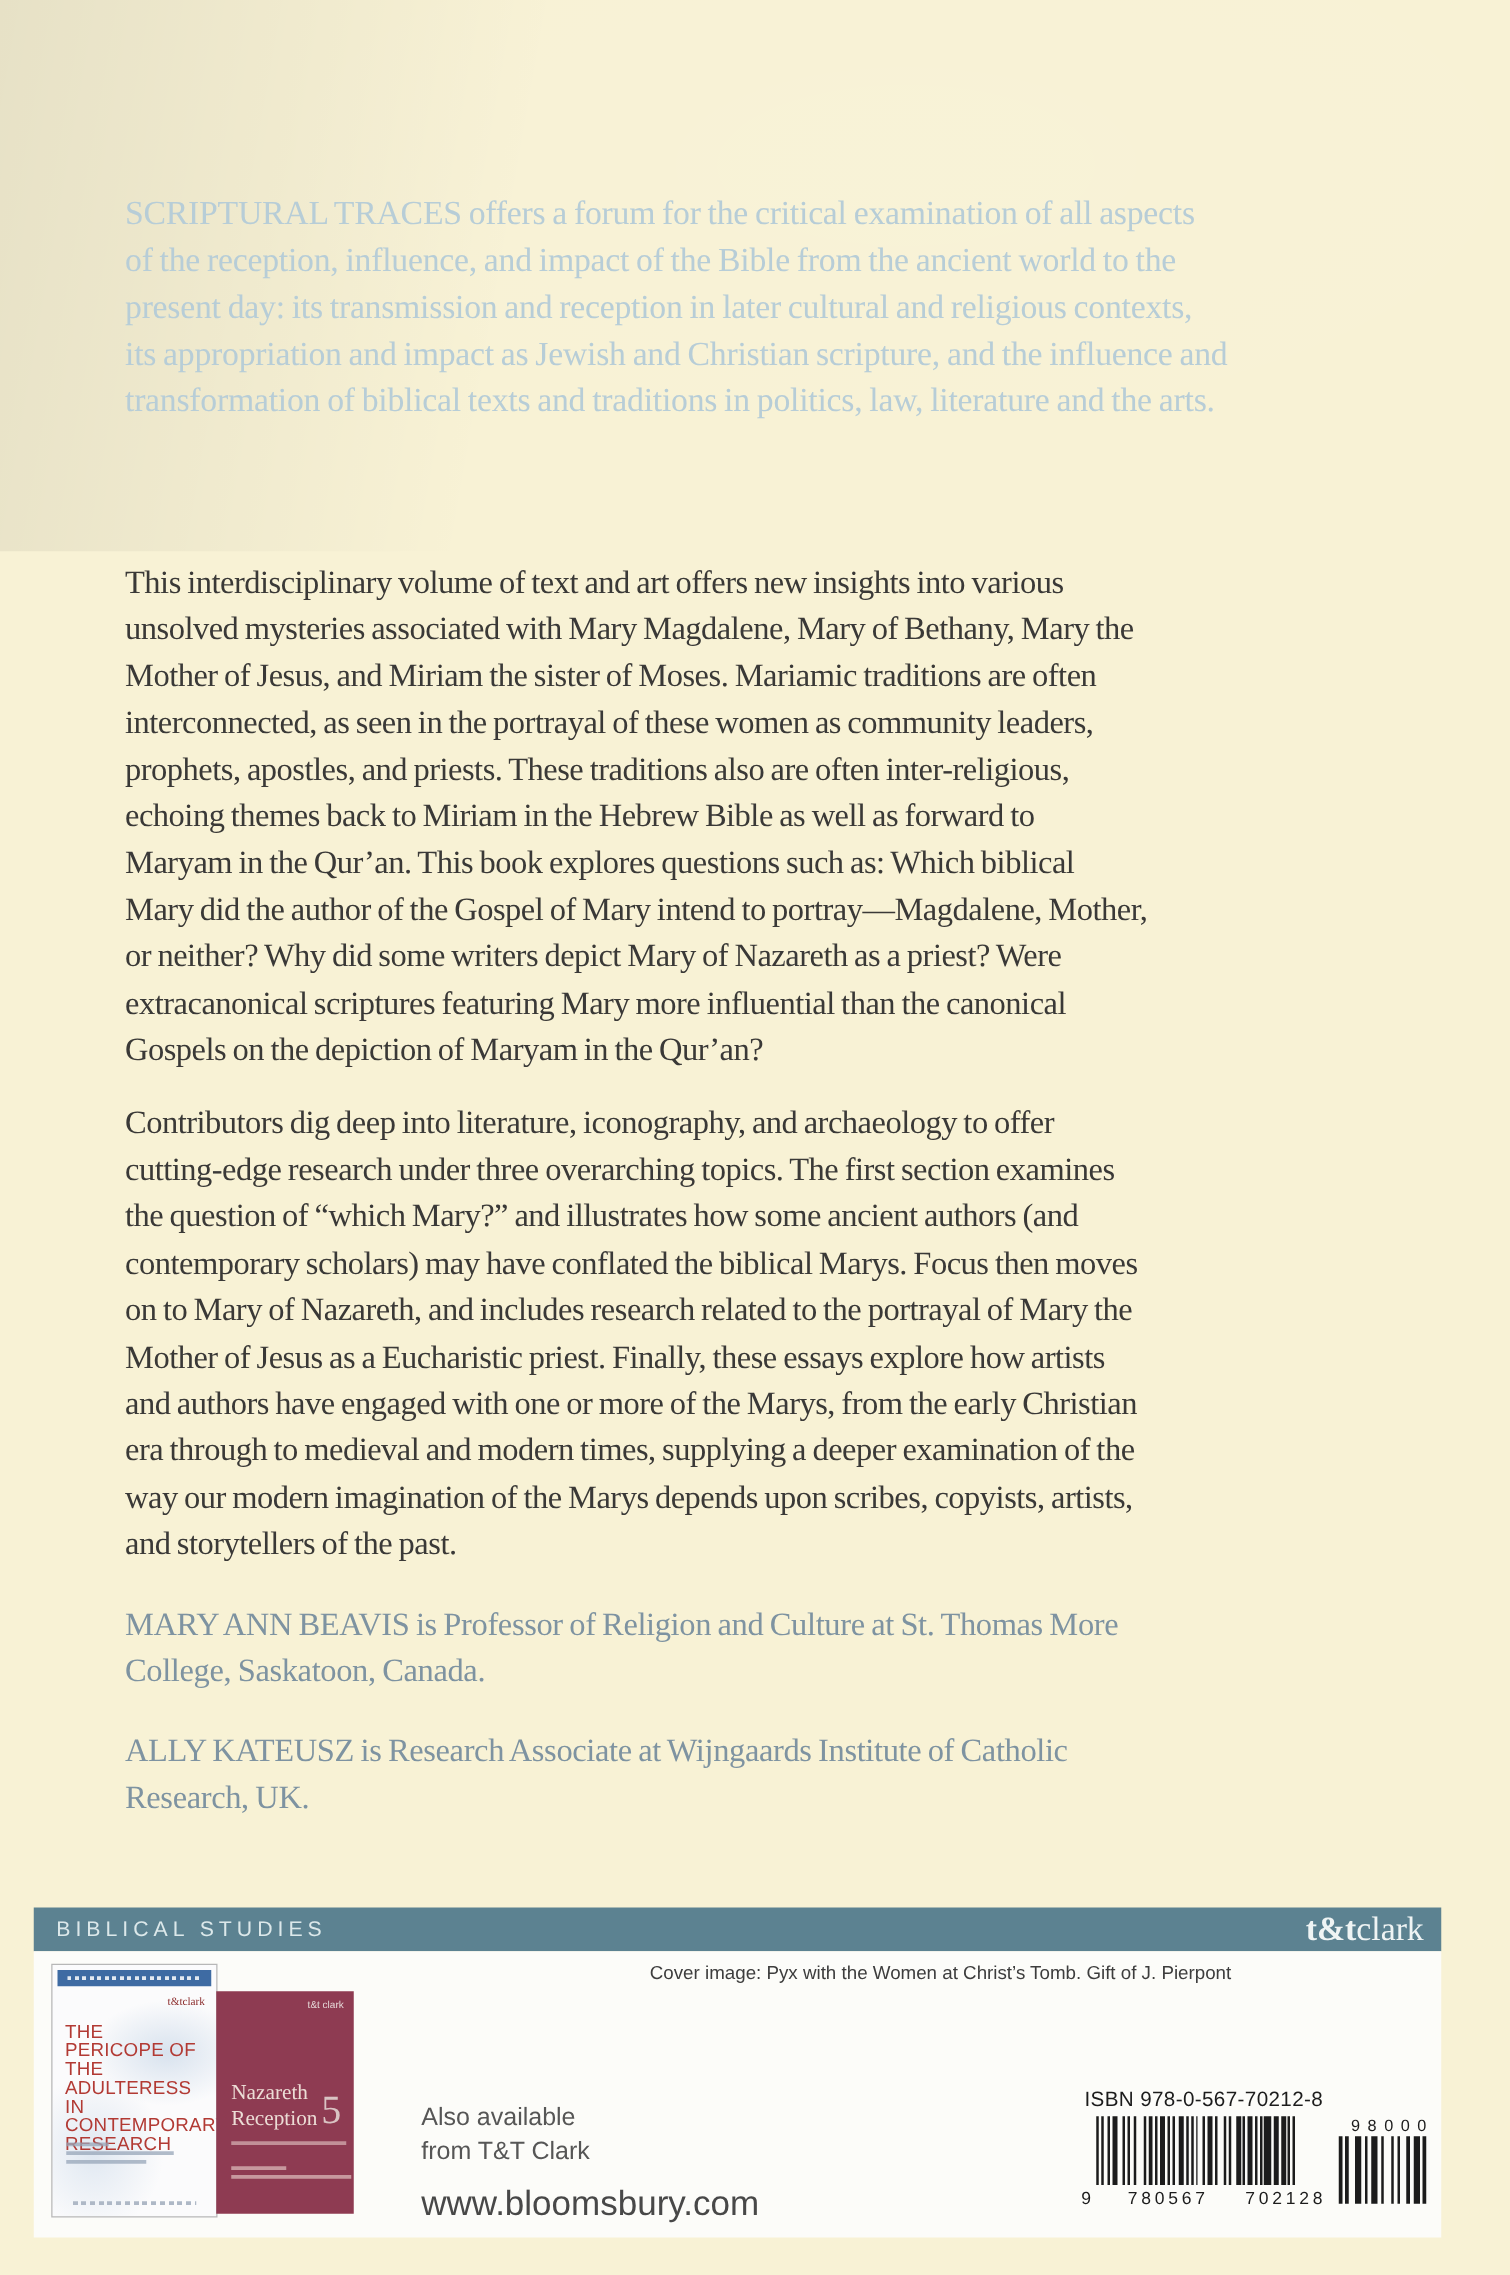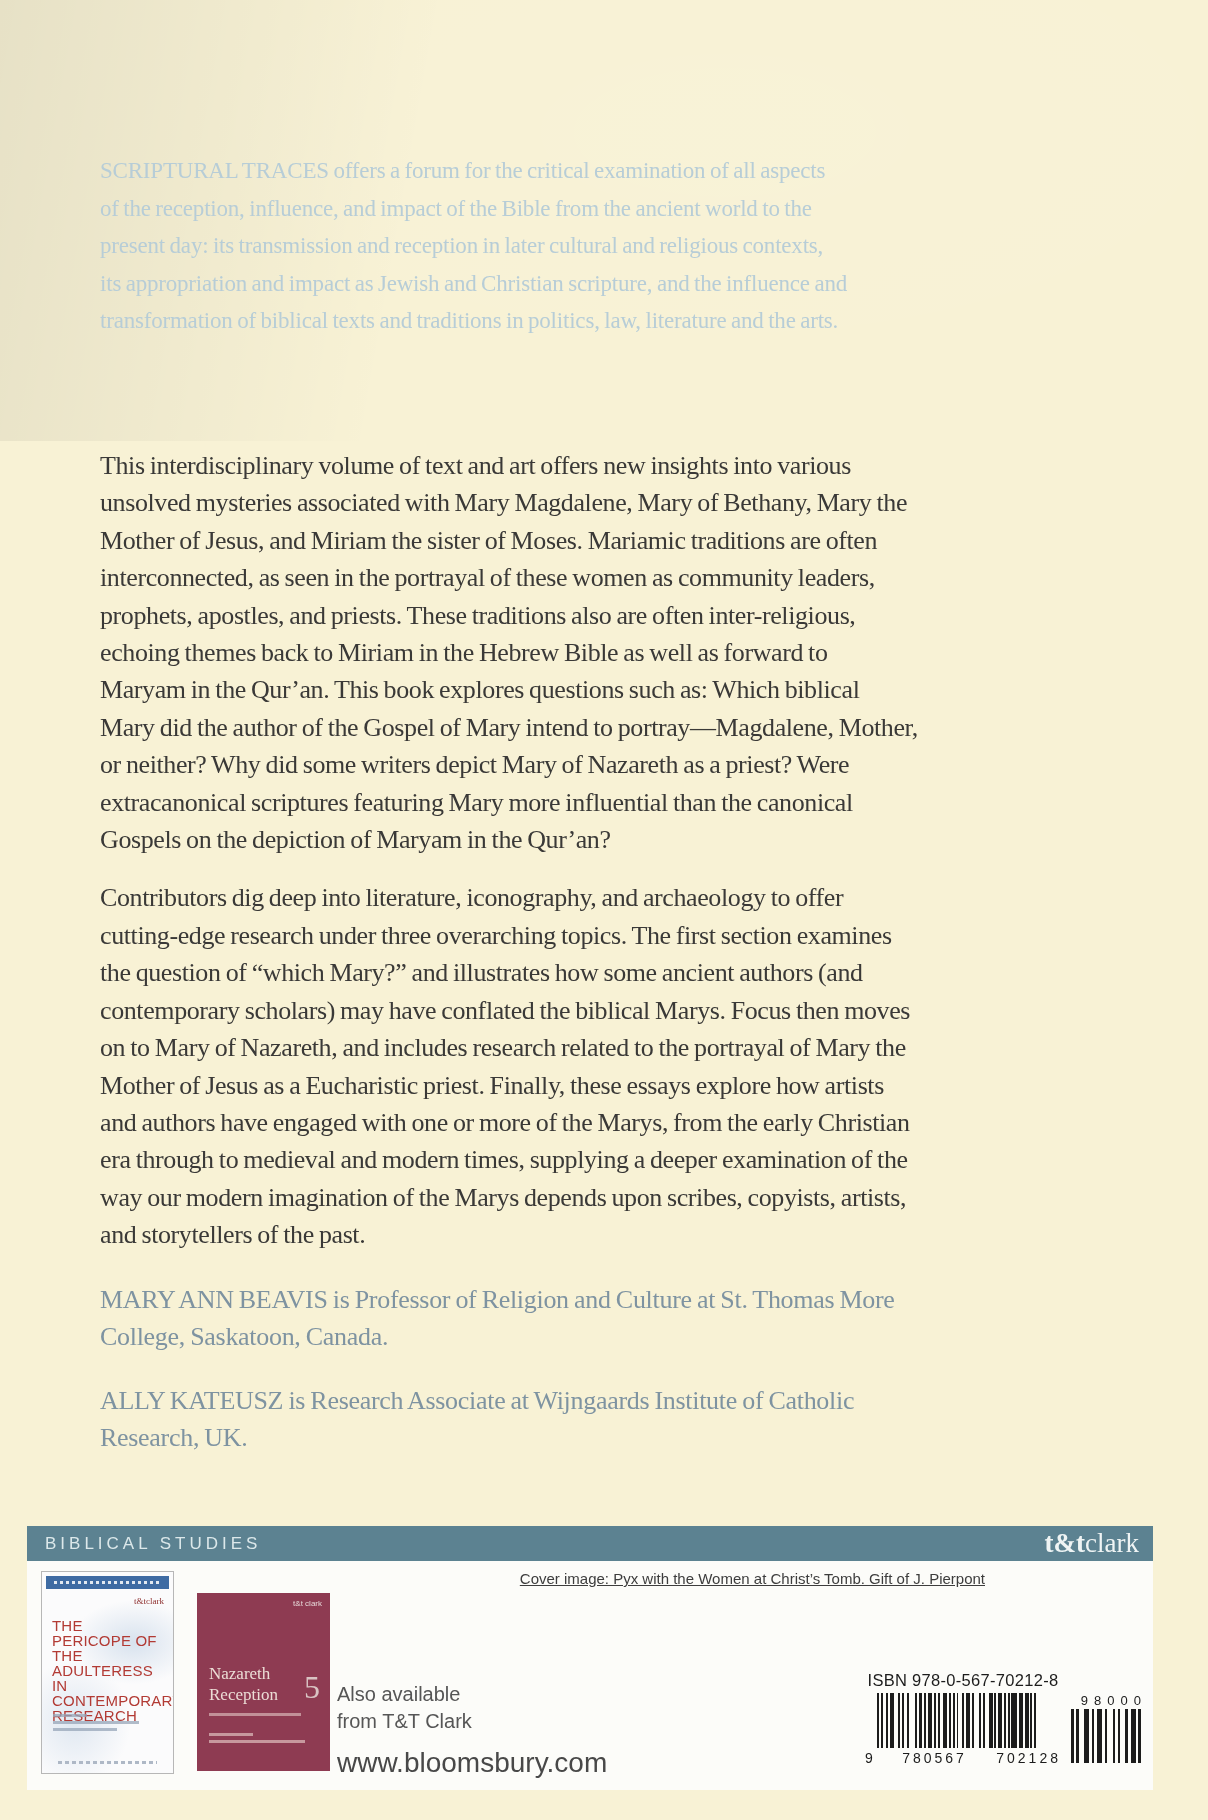--- a/index.html
+++ b/index.html
@@ -21,21 +21,21 @@
       var(--teal-top-deep,#46708a) 100%);
   }
   .top-panel::after{
     content:"";position:absolute;inset:0;
     background:
       radial-gradient(ellipse at 60% 30%, rgba(255,255,255,.05), transparent 60%),
       linear-gradient(100deg, rgba(0,0,0,.07), transparent 35%);
   }
   .series{position:absolute;left:100px;top:152px;z-index:2;}
   .series div{
-    font-size:23px;line-height:37.5px;
+    font-size:27px;line-height:37.5px;
     letter-spacing:-0.2px;word-spacing:-1px;
     color:var(--pale-blue-text,#b7cdd7);
     white-space:nowrap;
   }
   
   .body-text{position:absolute;left:100px;top:447px;width:818px;}
   .body-text p{margin:0;}
   p.desc{
     font-size:26px;line-height:37.4px;color:var(--body-text,#3a3937);
     letter-spacing:-0.4px;word-spacing:-1px;margin-bottom:21px;
@@ -97,21 +97,21 @@
   .t1-editors i{display:block;background:#97a5b8;opacity:.75;height:3px;margin-bottom:4px;}
   .t1-editors i:nth-child(1){width:34px;}
   .t1-editors i:nth-child(2){width:86px;}
   .t1-editors i:nth-child(3){width:64px;}
   .t1-footer{
     position:absolute;left:16px;right:16px;bottom:9px;height:3px;
     background:repeating-linear-gradient(90deg,#aeb8c6 0 4px, transparent 4px 7px);
   }
   
   .thumb2{
-    position:absolute;left:170px;top:32px;width:133px;height:178px;
+    position:absolute;left:146px;top:32px;width:110px;height:178px;
     background:var(--book2-maroon,#8e3b52);overflow:hidden;
   }
   .t2-logo{text-align:right;padding:6px 8px 0 0;font-size:8px;color:#e6d8d8;}
   .t2-title{
     position:absolute;left:12px;top:70px;
     font-family:"Liberation Serif", serif;
     font-size:17px;line-height:21px;color:#ecddd6;
   }
   .t2-num{
     position:absolute;right:10px;top:76px;
@@ -119,21 +119,21 @@
     font-size:32px;color:#d9c3c3;
   }
   .t2-sub{position:absolute;left:12px;top:120px;width:92px;height:3px;background:rgba(236,215,210,.55);}
   .t2-eds{position:absolute;left:12px;top:140px;}
   .t2-eds i{display:block;background:rgba(236,215,210,.6);height:3px;margin-bottom:4px;}
   .t2-eds i:nth-child(1){width:44px;}
   .t2-eds i:nth-child(2){width:96px;}
   
   .caption{position:absolute;left:310px;top:120px;font-size:20px;line-height:27px;color:#565656;}
   .website{position:absolute;left:310px;top:186px;font-size:28px;color:#484848;}
-  .credit{position:absolute;right:168px;top:7px;text-align:right;font-size:15px;line-height:22px;color:#3d3d3d;text-decoration:underline;}
+  .credit{position:absolute;right:168px;top:7px;text-align:right;font-size:15px;line-height:22px;color:#3d3d3d;}
   
   .barcode-area{position:absolute;left:838px;top:110px;}
   .isbn{width:196px;text-align:center;font-size:16.5px;letter-spacing:.3px;color:#1c1c1c;}
   .code-row{display:flex;align-items:flex-start;margin-top:3px;}
   .main-code{width:196px;}
   .bars{display:flex;}
   .bars i{display:block;height:100%;}
   .bars i.b{background:#1c1c1c;}
   .main-code .bars{height:55px;margin-left:12px;}
   .ean-digits{display:flex;justify-content:space-between;margin-top:2px;font-size:14px;color:#1c1c1c;}

